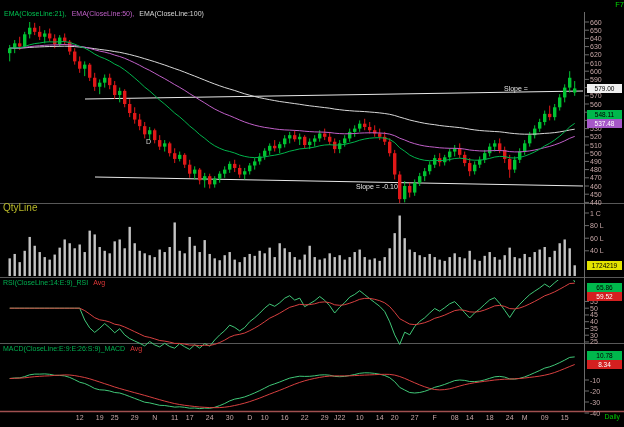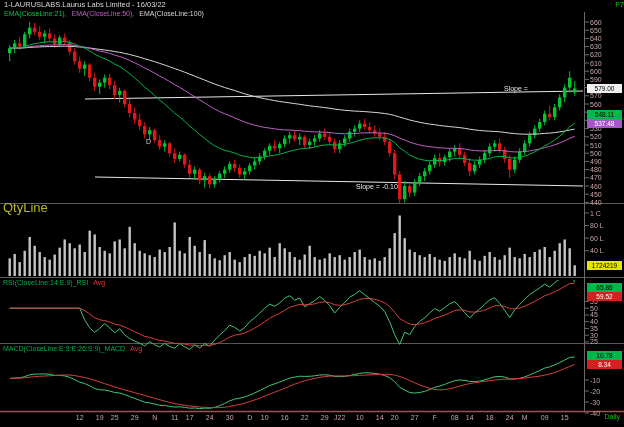--- a/index.html
+++ b/index.html
@@ -7,21 +7,21 @@
           font-family:"Liberation Sans",sans-serif;}
   #chart{position:absolute;left:0;top:0;z-index:1;}
   .ov{position:absolute;z-index:3;font-size:7px;line-height:8px;white-space:nowrap;}
   .title{left:4px;top:1px;color:#d8d8d8;font-size:7.5px;}
   .f7{right:0;top:1px;color:#00d800;font-size:7.5px;}
   .legend{left:4px;top:10px;}
   .legend span{margin-right:5px;}
   .lg-ema21{color:#00c050;}
   .lg-ema50{color:#c060c8;}
   .lg-ema100{color:#d8d8d8;}
-  .qtyline{left:3px;top:204px;color:#b8b828;font-size:13px;}
+  .qtyline{left:3px;top:204px;color:#b8b828;font-size:10px;}
   .rsirow{left:3px;top:279px;}
   .macdrow{left:3px;top:345px;}
   .indlabel{color:#00b050;}
   .avglabel{color:#e03838;margin-left:5px;}
   .slope-upper{left:504px;top:85px;color:#e6e6e6;}
   .slope-lower{left:356px;top:183px;color:#e6e6e6;}
   .dmark{left:146px;top:138px;color:#d0d0d0;}
   .daily{right:4px;top:413px;color:#00c800;}
   .vbox{position:absolute;left:587px;width:35px;height:9px;line-height:9px;z-index:4;
         font-size:6.5px;text-align:center;font-family:"Liberation Sans",sans-serif;}
@@ -525,21 +525,20 @@
         <polyline points="9.7,308.2 14.7,308.2 19.7,308.2 24.7,308.2 29.7,308.2 34.7,308.2 39.7,308.2 44.7,308.2 49.7,308.2 54.7,308.2 59.7,308.2 64.7,308.2 69.7,308.2 74.7,308.2 79.7,308.2 84.7,310.6 89.7,314.0 94.7,317.7 99.7,319.8 104.7,320.6 109.7,322.0 114.7,324.2 119.7,325.1 124.7,327.0 129.7,329.3 134.7,331.7 139.7,334.0 144.7,336.4 149.7,337.4 154.7,338.9 159.7,340.5 164.7,341.1 169.7,342.1 174.7,343.4 179.7,343.4 184.7,344.1 189.7,345.1 194.7,345.1 199.7,345.7 204.7,345.2 209.7,345.4 214.7,344.4 219.7,342.5 224.7,340.1 229.7,337.1 234.7,335.2 239.7,334.3 244.7,333.0 249.7,330.7 254.7,328.1 259.7,325.1 264.7,321.7 269.7,318.2 274.7,315.8 279.7,313.2 284.7,310.2 289.7,307.3 294.7,305.9 299.7,304.3 304.7,304.8 309.7,304.6 314.7,303.8 319.7,302.3 324.7,301.9 329.7,302.7 334.7,304.8 339.7,305.3 344.7,304.7 349.7,303.2 354.7,301.4 359.7,299.3 364.7,298.4 369.7,298.4 374.7,299.3 379.7,300.7 384.7,302.8 389.7,306.6 394.7,312.3 399.7,318.7 404.7,321.4 409.7,324.1 414.7,324.6 419.7,323.9 424.7,322.7 429.7,320.8 434.7,318.3 439.7,316.9 444.7,315.1 449.7,312.8 454.7,310.6 459.7,309.8 464.7,310.4 469.7,311.9 474.7,312.1 479.7,311.5 484.7,310.0 489.7,308.0 494.7,305.9 499.7,305.4 504.7,306.4 509.7,308.6 514.7,308.9 519.7,308.0 524.7,306.2 529.7,303.9 534.7,301.4 539.7,298.7 544.7,295.8 549.7,294.0 554.7,291.8 559.7,289.2 564.7,286.4 569.7,283.5 574.7,283.2" fill="none" stroke="#d84040" stroke-width="1"></polyline>
       </g>
       <g clip-path="url(#macdClip)">
         <polyline points="9.7,378.5 14.7,378.0 19.7,377.9 24.7,376.6 29.7,374.8 34.7,374.1 39.7,374.1 44.7,373.9 49.7,374.3 54.7,375.3 59.7,375.4 64.7,375.9 69.7,377.4 74.7,379.7 79.7,382.2 84.7,383.5 89.7,385.8 94.7,388.5 99.7,389.8 104.7,390.1 109.7,391.0 114.7,392.5 119.7,393.0 124.7,394.6 129.7,396.5 134.7,398.4 139.7,400.3 144.7,402.2 149.7,402.9 154.7,404.1 159.7,405.3 164.7,405.5 169.7,406.3 174.7,407.1 179.7,406.8 184.7,407.3 189.7,408.2 194.7,408.0 199.7,408.6 204.7,408.1 209.7,408.3 214.7,407.3 219.7,405.6 224.7,403.5 229.7,400.9 234.7,399.1 239.7,398.2 244.7,396.9 249.7,395.0 254.7,392.9 259.7,390.6 264.7,388.1 269.7,385.5 274.7,383.8 279.7,382.0 284.7,380.0 289.7,378.1 294.7,377.1 299.7,376.2 304.7,376.4 309.7,376.3 314.7,375.8 319.7,375.0 324.7,374.8 329.7,375.2 334.7,376.4 339.7,376.7 344.7,376.4 349.7,375.5 354.7,374.5 359.7,373.3 364.7,372.8 369.7,372.9 374.7,373.4 379.7,374.2 384.7,375.5 389.7,377.7 394.7,381.7 399.7,387.4 404.7,390.0 409.7,392.5 414.7,393.0 419.7,392.5 424.7,391.3 429.7,389.5 434.7,387.3 439.7,386.0 444.7,384.4 449.7,382.5 454.7,380.6 459.7,380.0 464.7,380.4 469.7,381.5 474.7,381.6 479.7,381.1 484.7,379.9 489.7,378.3 494.7,376.8 499.7,376.4 504.7,377.1 509.7,378.9 514.7,379.1 519.7,378.3 524.7,376.9 529.7,374.9 534.7,372.7 539.7,370.5 544.7,368.1 549.7,366.8 554.7,364.9 559.7,362.6 564.7,360.1 569.7,357.4 574.7,356.9" fill="none" stroke="#40c878" stroke-width="1"></polyline>
       </g>
       <g clip-path="url(#macdClip)">
         <polyline points="9.7,378.5 14.7,378.3 19.7,378.1 24.7,377.8 29.7,377.2 34.7,376.7 39.7,376.3 44.7,376.0 49.7,375.8 54.7,375.4 59.7,375.2 64.7,374.9 69.7,375.0 74.7,375.6 79.7,376.5 84.7,377.5 89.7,378.8 94.7,380.4 99.7,382.0 104.7,383.7 109.7,385.3 114.7,387.0 119.7,388.5 124.7,389.9 129.7,391.3 134.7,392.7 139.7,394.0 144.7,395.4 149.7,396.8 154.7,398.3 159.7,399.7 164.7,401.1 169.7,402.4 174.7,403.6 179.7,404.5 184.7,405.3 189.7,405.9 194.7,406.5 199.7,407.0 204.7,407.3 209.7,407.6 214.7,407.7 219.7,407.6 224.7,407.2 229.7,406.5 234.7,405.5 239.7,404.4 244.7,403.1 249.7,401.6 254.7,399.9 259.7,398.1 264.7,396.1 269.7,394.1 274.7,392.2 279.7,390.3 284.7,388.3 289.7,386.2 294.7,384.2 299.7,382.4 304.7,380.8 309.7,379.5 314.7,378.4 319.7,377.4 324.7,376.6 329.7,376.1 334.7,375.9 339.7,375.9 344.7,375.9 349.7,375.8 354.7,375.6 359.7,375.3 364.7,375.1 369.7,374.9 374.7,374.7 379.7,374.4 384.7,374.3 389.7,374.4 394.7,375.1 399.7,376.5 404.7,378.4 409.7,380.6 414.7,382.8 419.7,384.9 424.7,386.8 429.7,388.4 434.7,389.5 439.7,389.9 444.7,389.6 449.7,388.8 454.7,387.5 459.7,386.0 464.7,384.7 469.7,383.6 474.7,382.7 479.7,382.0 484.7,381.3 489.7,380.7 494.7,380.0 499.7,379.6 504.7,379.2 509.7,379.1 514.7,378.8 519.7,378.5 524.7,378.0 529.7,377.4 534.7,376.8 539.7,376.1 544.7,375.2 549.7,374.0 554.7,372.5 559.7,370.6 564.7,368.6 569.7,366.5 574.7,364.5" fill="none" stroke="#d84040" stroke-width="1"></polyline>
       </g>
     </svg>
 
-  <div class="ov title">1-LAURUSLABS.Laurus Labs Limited - 16/03/22</div>
   <div class="ov f7">F7</div>
 
   <div class="ov legend">
     <span class="lg-ema21">EMA(CloseLine:21),</span><span class="lg-ema50">EMA(CloseLine:50),</span><span class="lg-ema100">EMA(CloseLine:100)</span>
   </div>
 
   <div class="ov qtyline">QtyLine</div>
 
   <div class="ov rsirow">
     <span class="indlabel">RSI(CloseLine:14:E:9)_RSI</span><span class="avglabel">Avg</span>

